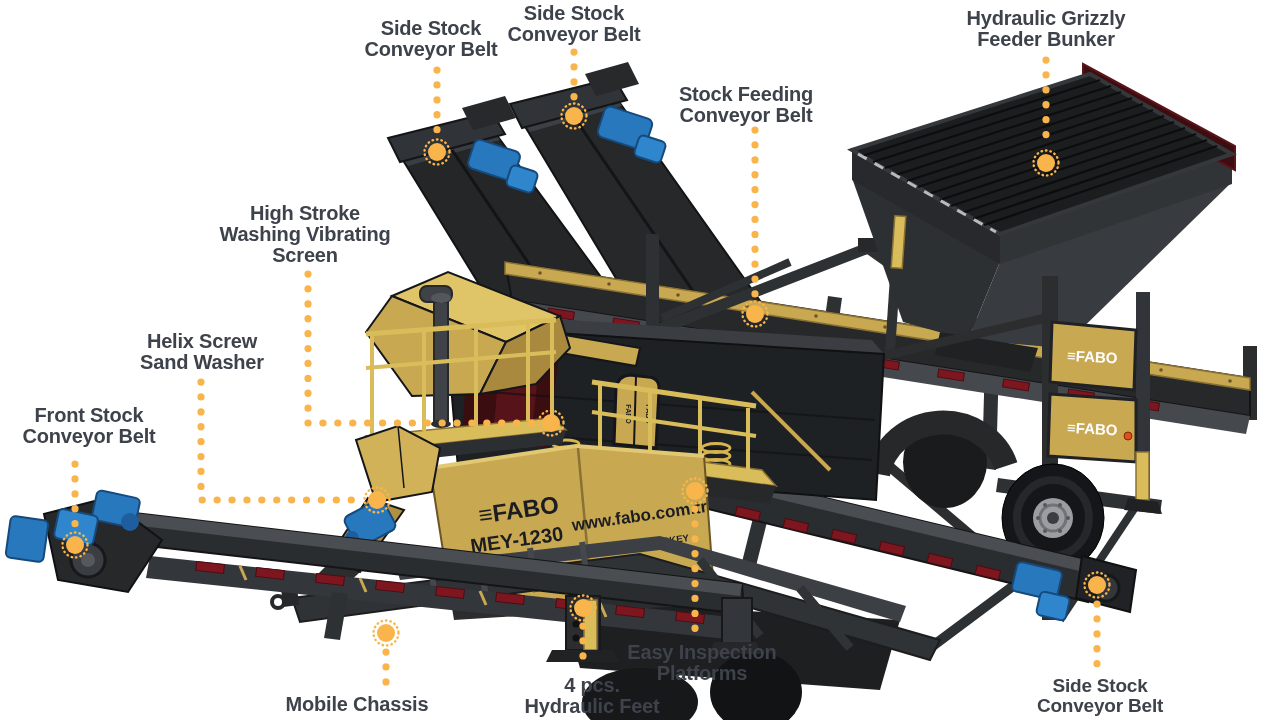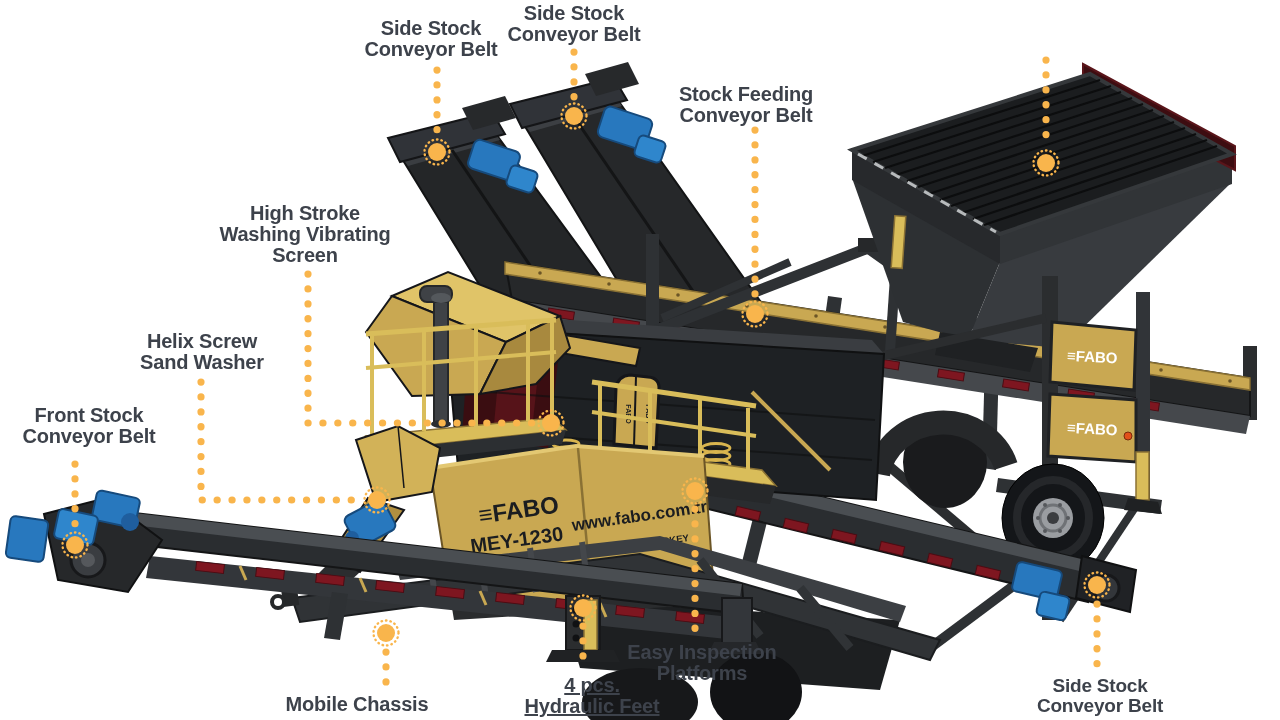--- a/index.html
+++ b/index.html
@@ -398,30 +398,32 @@
           <circle cx="1097" cy="585" r="12.5" fill="none" stroke="#F9B54C" stroke-width="2.4" stroke-dasharray="0.5 4" stroke-linecap="round"></circle>
           <circle cx="1097" cy="585" r="9" fill="#F9B54C"></circle>
         </g>
   </g>
 </svg>
 
 <div class="callout" style="left:431px;top:18px;">Side Stock
 Conveyor Belt</div>
 <div class="callout" style="left:574px;top:3px;">Side Stock
 Conveyor Belt</div>
+<div class="callout" style="left:1046px;top:8px;">Hydraulic Grizzly
+Feeder Bunker</div>
 <div class="callout" style="left:746px;top:84px;">Stock Feeding
 Conveyor Belt</div>
 <div class="callout" style="left:202px;top:331px;">Helix Screw
 Sand Washer</div>
 <div class="callout" style="left:305px;top:203px;">High Stroke
 Washing Vibrating
 Screen</div>
 <div class="callout" style="left:89px;top:405px;">Front Stock
 Conveyor Belt</div>
 <div class="callout" style="left:357px;top:694px;">Mobile Chassis</div>
-<div class="callout" style="left:592px;top:675px;text-decoration:underline;">4 pcs.
+<div class="callout" style="left:592px;top:675px;">4 pcs.
 Hydraulic Feet</div>
 <div class="callout" style="left:702px;top:642px;">Easy Inspection
 Platforms</div>
 <div class="callout small" style="left:1100px;top:676px;">Side Stock
 Conveyor Belt</div>
 
 </div>
 
 </body></html>

